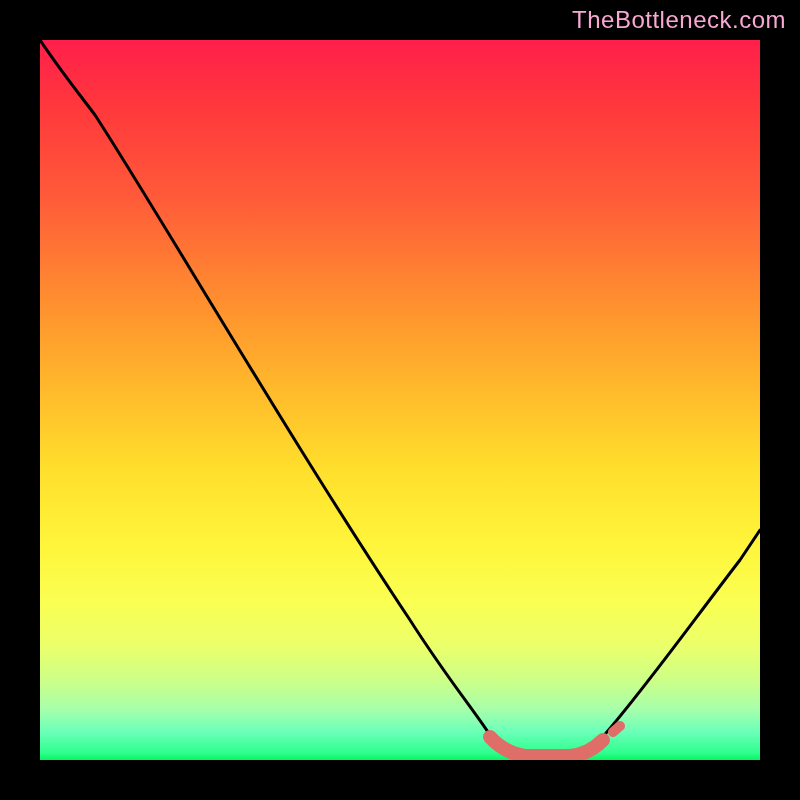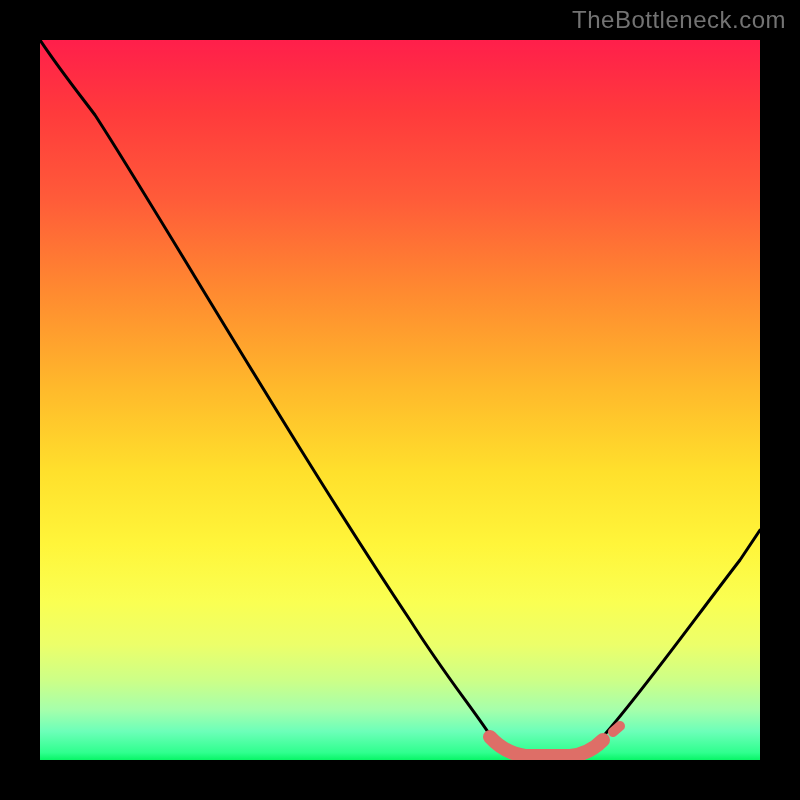--- a/index.html
+++ b/index.html
@@ -50,21 +50,21 @@
     inset: 0;
     width: 100%;
     height: 100%;
   }
   .watermark {
     position: absolute;
     top: 6px;
     right: 14px;
     font-size: 24px;
     font-weight: 500;
-    color: #737373;
+    color: #f9a8d4;
     letter-spacing: .5px;
     user-select: none;
   }
 </style>
 </head>
 <body>
 
 <div class="frame">
 
   <div class="watermark">TheBottleneck.com</div>

